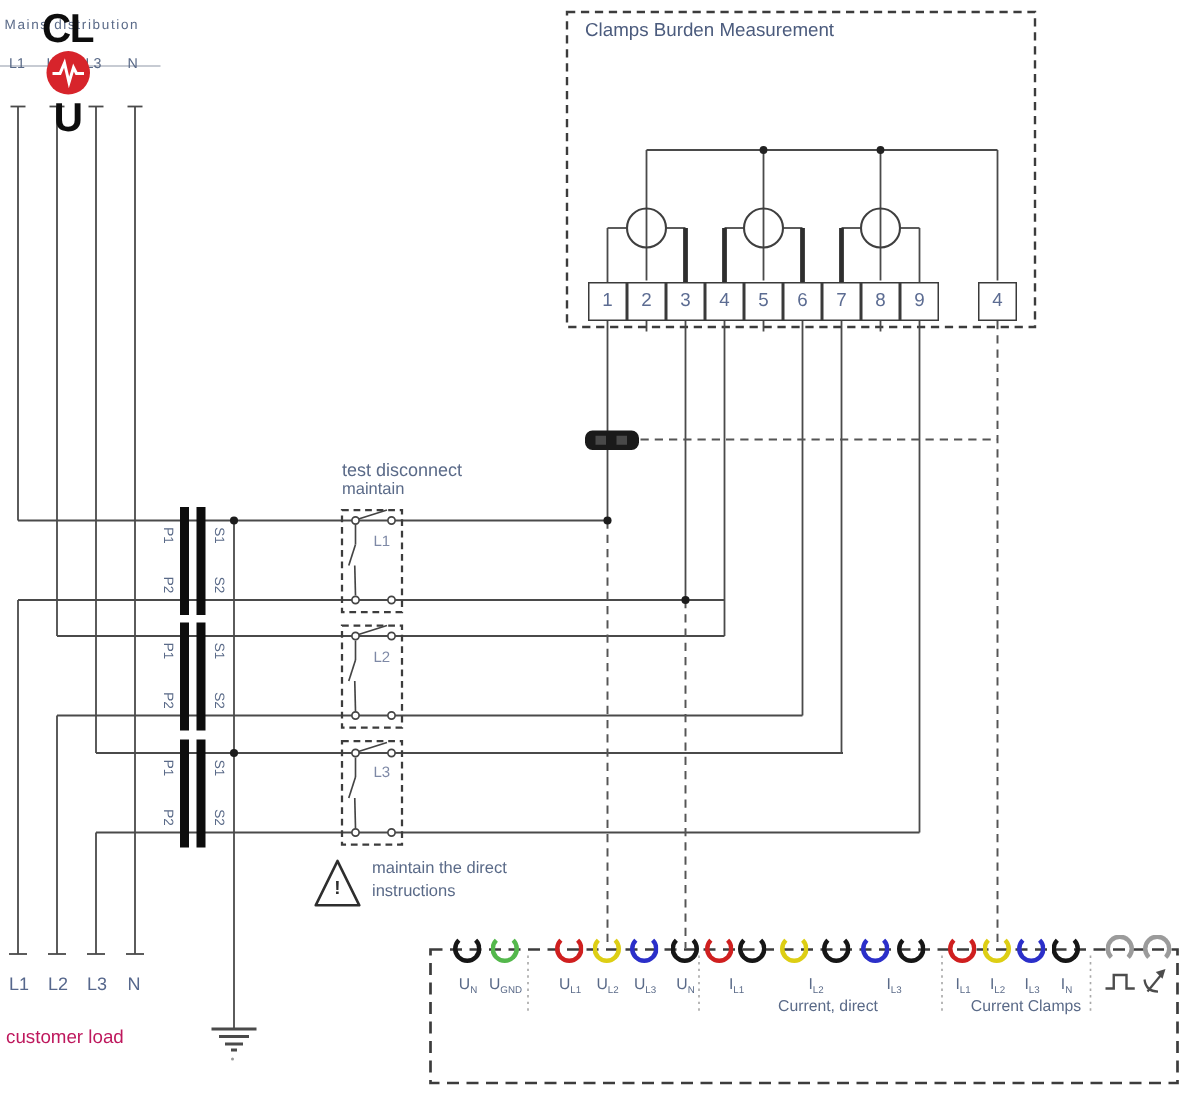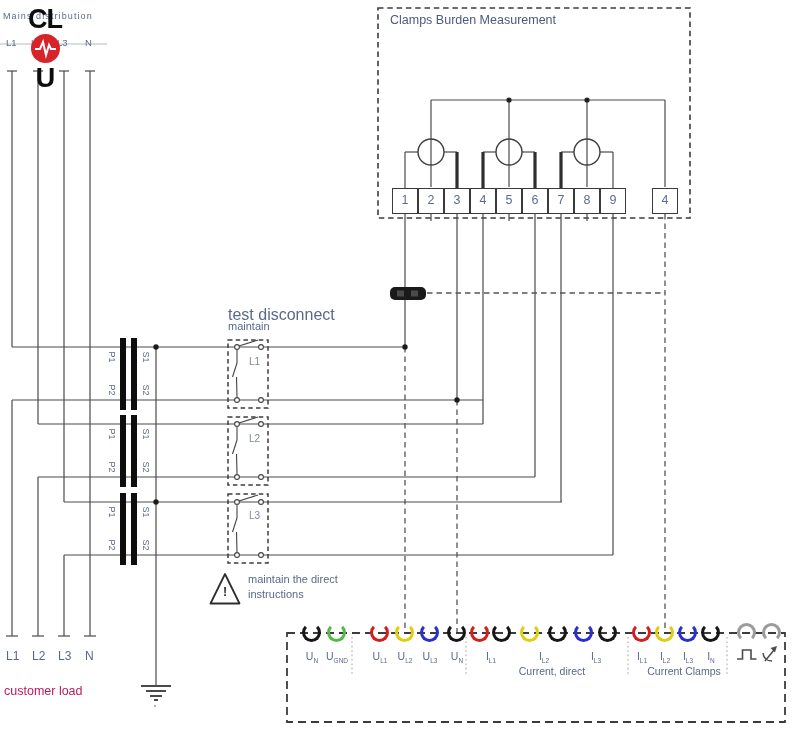--- a/index.html
+++ b/index.html
@@ -10,21 +10,21 @@
   .mains-lbl{left:3px;top:11px;font-size:9px;letter-spacing:1.1px;width:112px;}
   .logo{position:absolute;left:28px;top:4px;display:flex;align-items:center;z-index:4;flex-direction:column;}
   .logo-letter{font-size:27px;font-weight:700;color:#0d0d0d;letter-spacing:-1px;line-height:30px;}
   .logo-circle{width:29px;height:29px;border-radius:50%;background:#d7242b;margin:0 -2px;position:relative;z-index:2;}
   .brand{position:absolute;left:10px;top:43px;font-size:18px;color:#050505;z-index:5;letter-spacing:.2px;}
   .tphase{font-size:9.5px;top:37px;}
   .bphase{font-size:12px;top:649px;color:#56678c;}
   .burden-title{left:390px;top:13px;font-size:12.5px;color:#4b5b7d;}
   .tbox{position:absolute;width:26px;height:26px;box-sizing:border-box;border:1.3px solid #3a3a3a;
         text-align:center;line-height:23px;font-size:12.5px;color:#5c6c92;background:#fff;}
-  .tdt1{left:228px;top:306px;font-size:16px;}
+  .tdt1{left:228px;top:306px;font-size:12px;}
   .tdt2{left:228px;top:320px;font-size:11px;}
   .swlbl{font-size:10px;color:#7e89a6;}
   .ctlab{position:absolute;width:16px;height:10px;font-size:9px;color:#5a6a88;
          transform:rotate(90deg);text-align:center;line-height:10px;}
   .warn1{left:248px;top:573px;font-size:11px;}
   .warn2{left:248px;top:588px;font-size:11px;}
   .warnmark{position:absolute;left:218px;top:585px;width:14px;text-align:center;
             font-size:12.5px;font-weight:700;color:#2e2e2e;}
   .custload{left:4px;top:684px;font-size:12.5px;color:#be185d;}
   .socket{position:absolute;top:623px;width:13px;height:13px;border-radius:50%;

